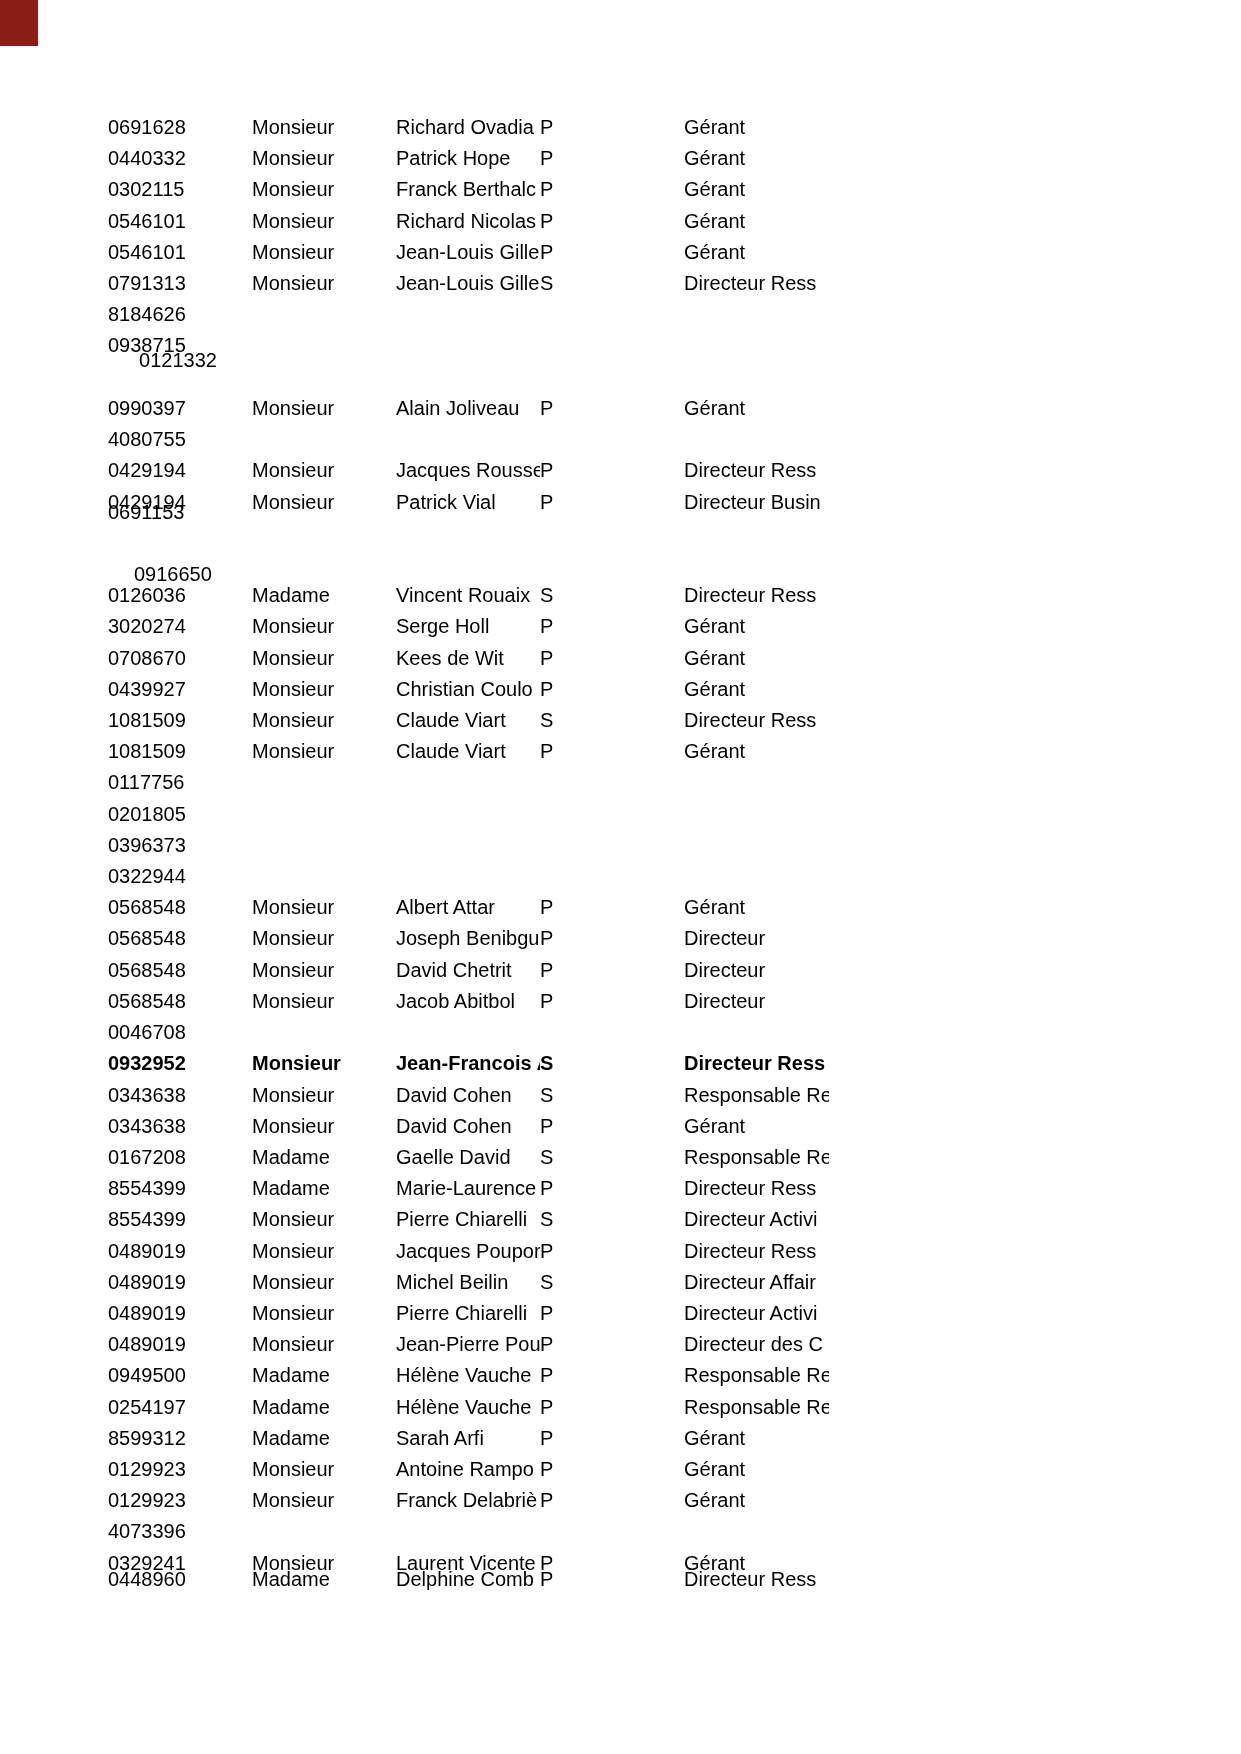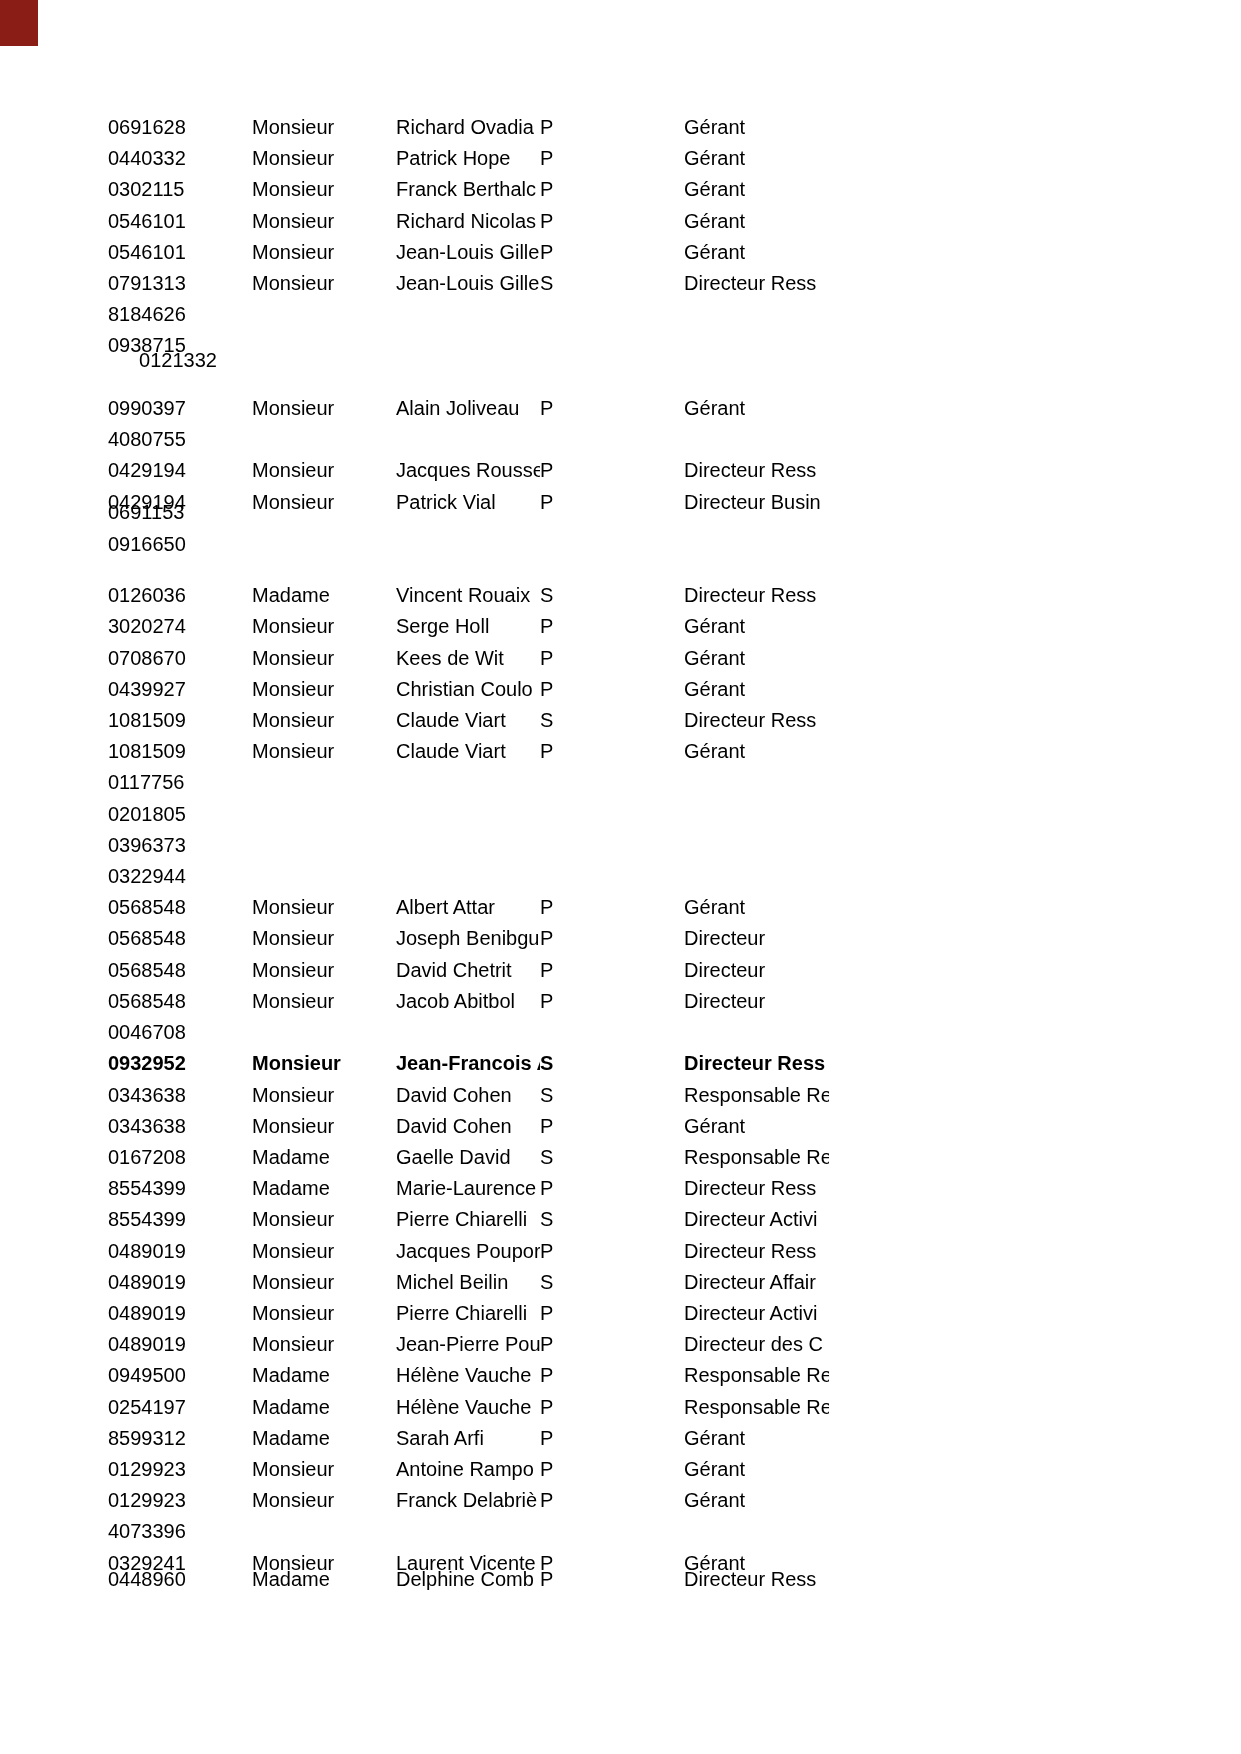--- a/index.html
+++ b/index.html
@@ -139,21 +139,21 @@
         <span class="cell c-letter">P</span>
         <span class="cell c-title">Directeur Busin</span>
       </div>
       <div class="row" style="top: 385px; padding-left: 28px;">
         <span class="cell c-id">0691153</span>
         <span class="cell c-civ"></span>
         <span class="cell c-name"></span>
         <span class="cell c-letter"></span>
         <span class="cell c-title"></span>
       </div>
-      <div class="row" style="top: 417px;">
+      <div class="row" style="top: 447px; margin-left: 26px;">
         <span class="cell c-id">0916650</span>
         <span class="cell c-civ"></span>
         <span class="cell c-name"></span>
         <span class="cell c-letter"></span>
         <span class="cell c-title"></span>
       </div>
       <div class="row" style="top: 468.15px;">
         <span class="cell c-id">0126036</span>
         <span class="cell c-civ">Madame</span>
         <span class="cell c-name">Vincent Rouaix</span>

